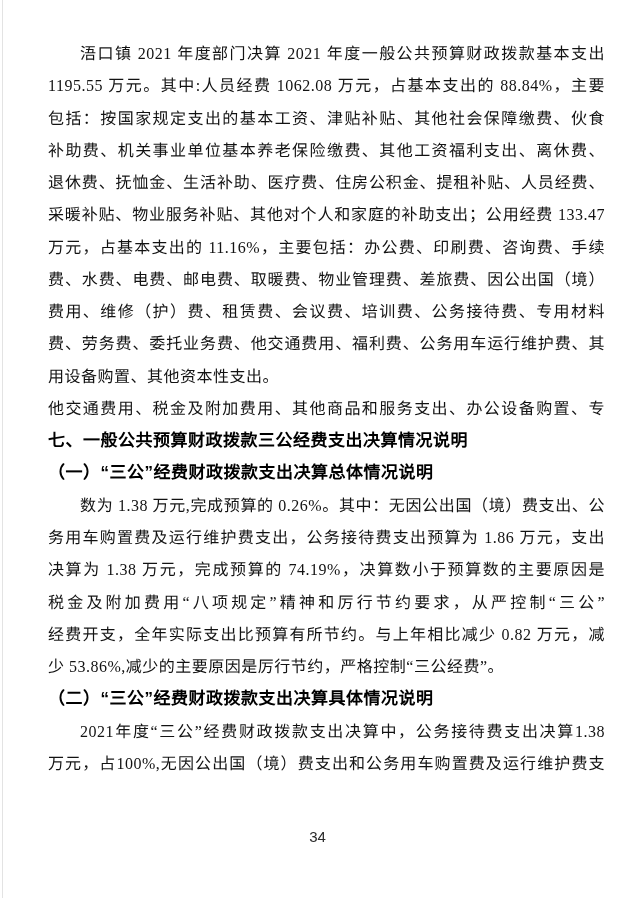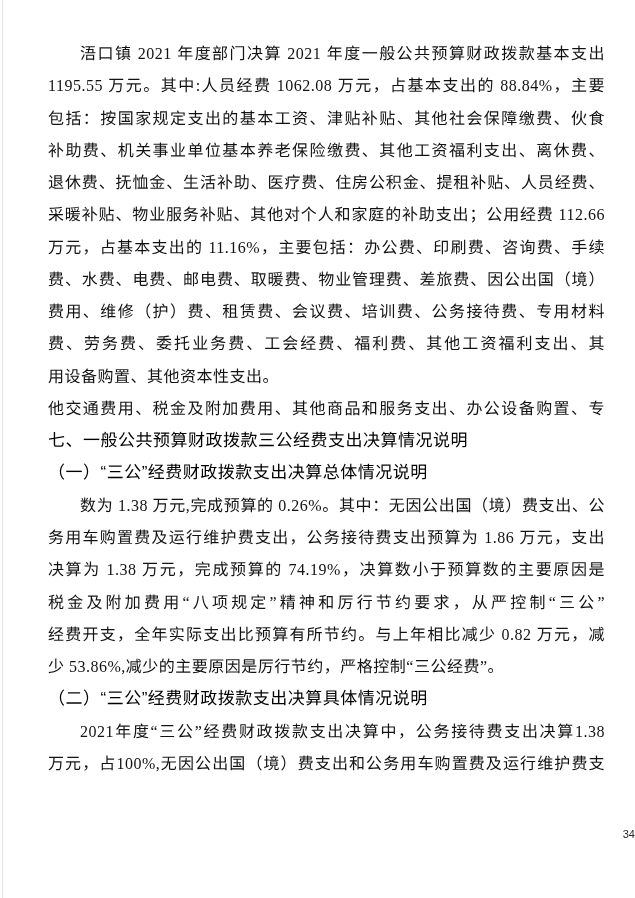--- a/index.html
+++ b/index.html
@@ -31,54 +31,54 @@
     line-height: 32.26px;
     text-align: justify;
     text-align-last: justify;
     letter-spacing: 0.5px;
   }
   .para .line:first-child { text-indent: 2em; }
   .para .line.line-end { text-align-last: left; }
   h2.heading {
     font-size: 17px;
     line-height: 32.26px;
-    font-weight: 400;
+    font-weight: 700;
     font-family: "Liberation Sans", "DejaVu Sans", sans-serif;
     color: #000000;
     letter-spacing: 0.5px;
     white-space: nowrap;
   }
   .page-footer {
     position: absolute;
     left: 0; right: 0;
     top: 828px;
-    text-align: right;
-    font-size: 11px;
+    text-align: center;
+    font-size: 15px;
     font-family: "Liberation Sans", "DejaVu Sans", sans-serif;
     color: #2a2a2a;
   }
 </style>
 </head>
 <body>
 
 <div class="scan-edge"></div>
 
 <main class="doc-body">
 
   <div class="para">
       <div class="line">浯口镇 2021 年度部门决算 2021 年度一般公共预算财政拨款基本支出</div>
       <div class="line">1195.55 万元。其中:人员经费 1062.08 万元，占基本支出的 88.84%，主要</div>
       <div class="line">包括：按国家规定支出的基本工资、津贴补贴、其他社会保障缴费、伙食</div>
       <div class="line">补助费、机关事业单位基本养老保险缴费、其他工资福利支出、离休费、</div>
       <div class="line">退休费、抚恤金、生活补助、医疗费、住房公积金、提租补贴、人员经费、</div>
-      <div class="line">采暖补贴、物业服务补贴、其他对个人和家庭的补助支出；公用经费 112.66</div>
+      <div class="line">采暖补贴、物业服务补贴、其他对个人和家庭的补助支出；公用经费 133.47</div>
       <div class="line">万元，占基本支出的 11.16%，主要包括：办公费、印刷费、咨询费、手续</div>
       <div class="line">费、水费、电费、邮电费、取暖费、物业管理费、差旅费、因公出国（境）</div>
       <div class="line">费用、维修（护）费、租赁费、会议费、培训费、公务接待费、专用材料</div>
-      <div class="line">费、劳务费、委托业务费、工会经费、福利费、其他工资福利支出、其</div>
+      <div class="line">费、劳务费、委托业务费、他交通费用、福利费、公务用车运行维护费、其</div>
       <div class="line line-end">用设备购置、其他资本性支出。</div>
       <div class="line">他交通费用、税金及附加费用、其他商品和服务支出、办公设备购置、专</div>
     </div>
 
   <h2 class="heading">七、一般公共预算财政拨款三公经费支出决算情况说明</h2>
 
   <h2 class="heading">（一）“三公”经费财政拨款支出决算总体情况说明</h2>
 
   <div class="para">
       <div class="line">数为 1.38 万元,完成预算的 0.26%。其中：无因公出国（境）费支出、公</div>

